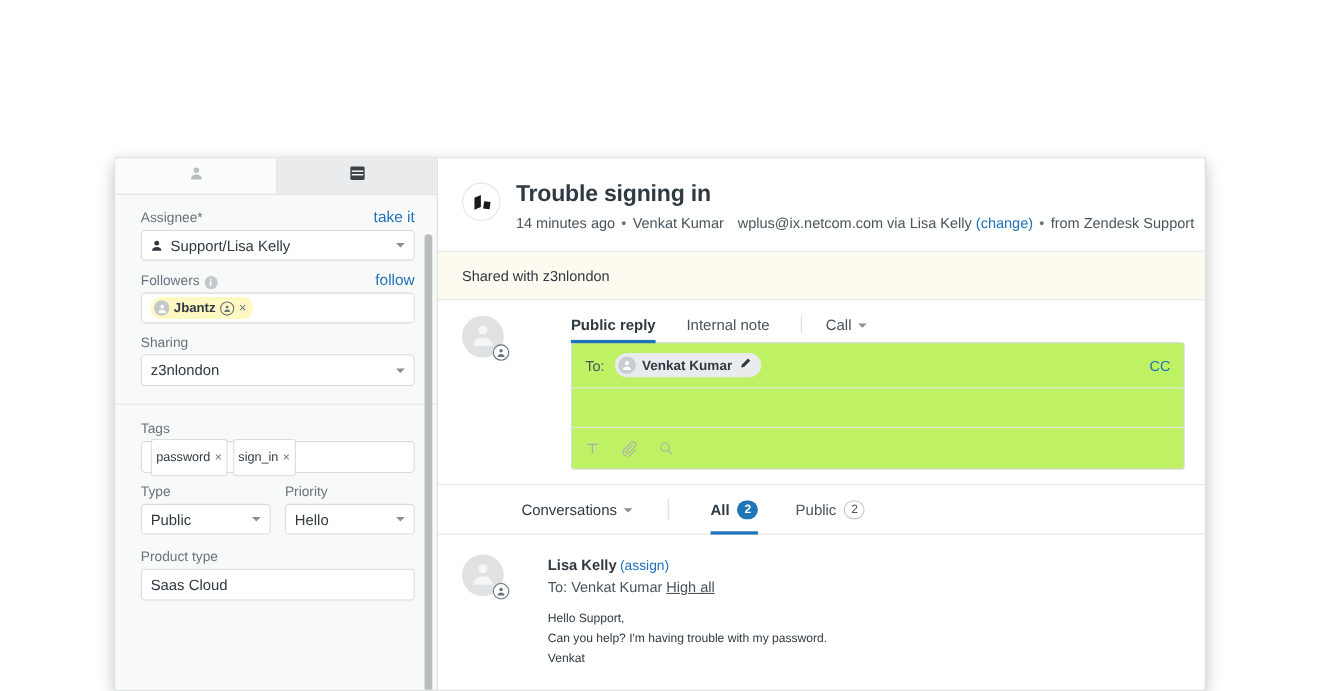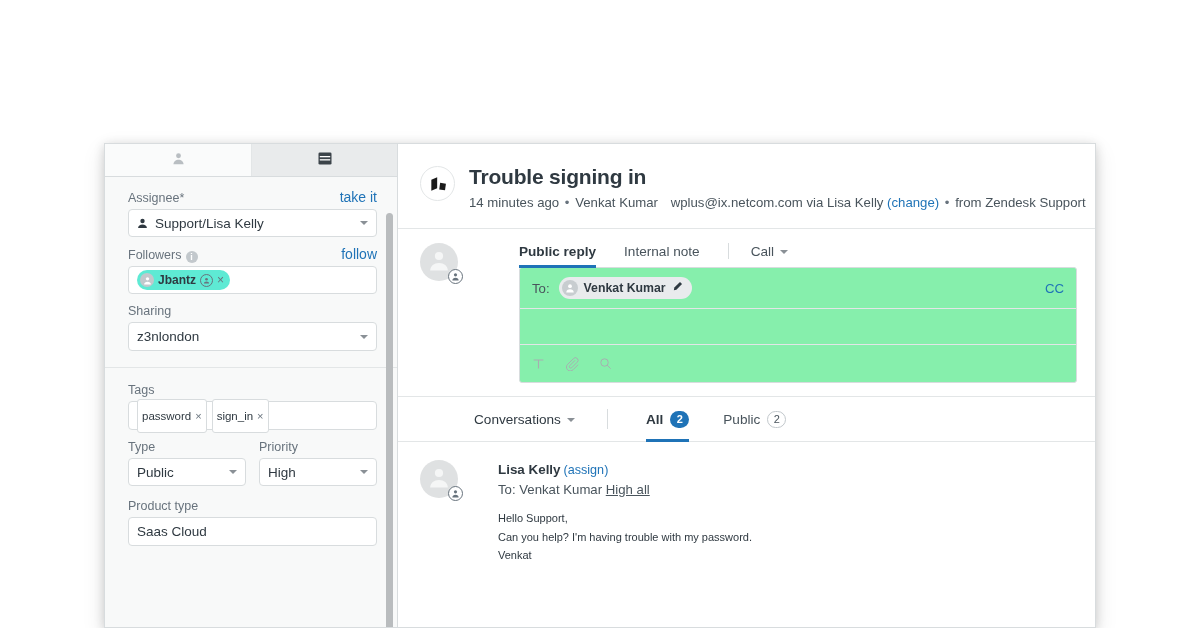--- a/index.html
+++ b/index.html
@@ -121,21 +121,21 @@
   .sb-gap { height: 12px; }
   .sb-gap-sm { height: 9px; }
 
   .assignee-icon { margin-right: 7px; display:flex; }
 
   
   .pill {
     display: inline-flex;
     align-items: center;
     height: 20px;
-    background: #5eead4;
+    background: #fef9c3;
     border-radius: 10px;
     padding: 0 6px 0 3px;
     font-size: 12px;
     font-weight: bold;
     color: #2f3941;
     gap: 4px;
   }
   .pill .mini-av {
     width: 14px; height: 14px;
     border-radius: 50%;
@@ -293,21 +293,21 @@
     border-left: 4px solid transparent;
     border-right: 4px solid transparent;
     border-top: 4px solid #8a9096;
     margin-left: 6px;
     vertical-align: 2px;
   }
 
   #composer-box {
     border: 1px solid #d8dcde;
     border-radius: 3px;
-    background: #86efac;
+    background: #bef264;
   }
   #to-row {
     display: flex;
     align-items: center;
     padding: 9px 12px;
     border-bottom: 1px solid #e3e6e7;
   }
   #to-label { font-size: 13.2px; color: #49545c; margin-right: 9px; }
   .recip-pill {
     display: inline-flex;
@@ -555,21 +555,21 @@
           <div class="sb-input">
             <span>Public</span>
             <span class="caret"></span>
           </div>
         </div>
         <div>
           <div class="field-row">
             <span class="field-label">Priority</span>
           </div>
           <div class="sb-input">
-            <span>High</span>
+            <span>Hello</span>
             <span class="caret"></span>
           </div>
         </div>
       </div>
 
       <div class="sb-gap"></div>
 
       <div class="field-row">
         <span class="field-label">Product type</span>
       </div>
@@ -597,20 +597,21 @@
           <span>Venkat Kumar</span>
           <span class="space"></span>
           <span>wplus@ix.netcom.com via Lisa Kelly</span>
           <span class="lnk">(change)</span>
           <span class="sep">•</span>
           <span>from Zendesk Support</span>
         </div>
       </div>
     </div>
 
+    <div id="shared-banner">Shared with z3nlondon</div>
 
     <div id="composer-block">
       <div class="avatar">
         <span>
           <svg width="24" height="24" viewBox="0 0 24 24">
               <circle cx="12" cy="8" r="4.1" fill="#f5f6f6"></circle>
               <path d="M3.2 22.5c0-4.7 3.9-7.6 8.8-7.6s8.8 2.9 8.8 7.6z" fill="#f5f6f6"></path>
             </svg>
         </span>
         <span class="badge">

